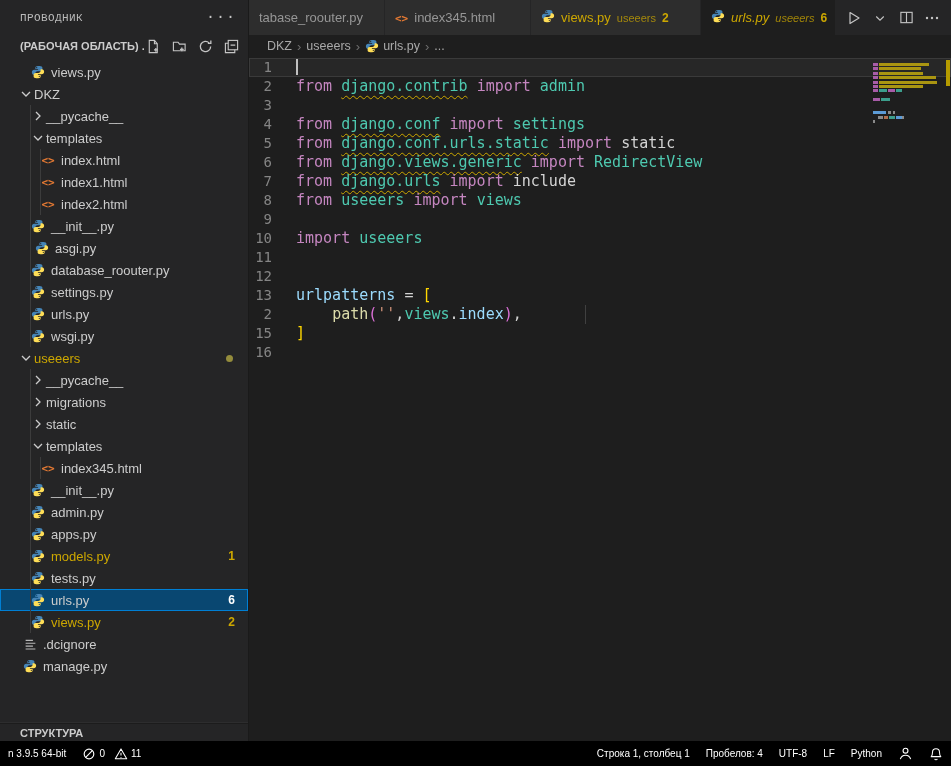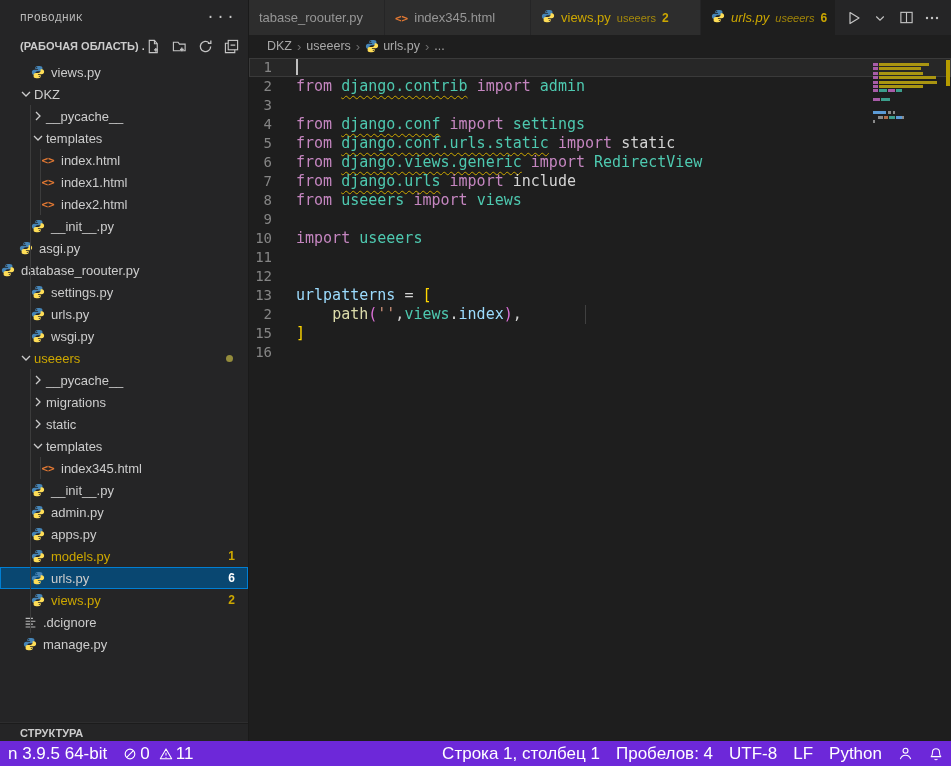--- a/index.html
+++ b/index.html
@@ -66,21 +66,21 @@
   
   .minimap { position:absolute; top:1px; right:8px; width:70px; }
   .mm-row { height:4.4px; display:flex; align-items:center; }
   .mm-seg { height:3px; }
   .mm-y{background:#aa9511} .mm-p{background:#a85ca8} .mm-t{background:#3c9e8c}
   .mm-b{background:#5c9bd6} .mm-g{background:#8a8a8a} .mm-o{background:#b07050} .mm-gap{background:transparent}
   .overview-ruler { position:absolute; top:0; right:0; width:8px; height:100%; }
   .ov-mark { position:absolute; right:1px; width:4px; background:#b59b00; }
 
   
-  #statusbar { height:25px; background:#6d28d9; display:flex; align-items:center; justify-content:space-between; color:#ffffff; font-size:17px; }
+  #statusbar { height:25px; background:#000000; display:flex; align-items:center; justify-content:space-between; color:#ffffff; font-size:10px; }
   .sb-group { display:flex; align-items:center; height:100%; }
   .status-item { display:flex; align-items:center; gap:4px; padding:0 8px; height:100%; cursor:pointer; white-space:nowrap; }
   .status-item svg { display:block; }
   .problems { gap:3px; }
 </style>
 </head>
 <body>
 
 <div id="app">
   <div id="main">
@@ -174,30 +174,30 @@
           </div>
           <div class="row" style="padding-left: 30px;">
             <span class="ficon">
               <svg width="14" height="14" viewBox="0 0 16 16">
                 <path fill="#4584b6" d="M7.9 1C6 1 5 1.8 5 3v1.7h3.1v.6H3.6C2.1 5.3 1 6.4 1 8.2c0 1.8 1.1 3 2.6 3H5V9.4C5 8 6.2 7 7.7 7h3C11.9 7 13 6.2 13 5V3c0-1.2-1.2-2-3-2H7.9zM6.5 2.4a.7.7 0 1 1 0 1.4.7.7 0 0 1 0-1.4z"></path>
                 <path fill="#ffde57" d="M8.1 15c1.9 0 2.9-.8 2.9-2v-1.7H7.9v-.6h4.5c1.5 0 2.6-1.1 2.6-2.9 0-1.8-1.1-3-2.6-3H11v1.8C11 8 9.8 9 8.3 9h-3C4.1 9 3 9.8 3 11v2c0 1.2 1.2 2 3 2h2.1zm1.4-1.4a.7.7 0 1 1 0-1.4.7.7 0 0 1 0 1.4z"></path>
               </svg>
             </span>
             <span class="lbl">__init__.py</span>
           </div>
-          <div class="row" style="padding-left: 18px;">
+          <div class="row" style="padding-left: 34px;">
             <span class="ficon">
               <svg width="14" height="14" viewBox="0 0 16 16">
                 <path fill="#4584b6" d="M7.9 1C6 1 5 1.8 5 3v1.7h3.1v.6H3.6C2.1 5.3 1 6.4 1 8.2c0 1.8 1.1 3 2.6 3H5V9.4C5 8 6.2 7 7.7 7h3C11.9 7 13 6.2 13 5V3c0-1.2-1.2-2-3-2H7.9zM6.5 2.4a.7.7 0 1 1 0 1.4.7.7 0 0 1 0-1.4z"></path>
                 <path fill="#ffde57" d="M8.1 15c1.9 0 2.9-.8 2.9-2v-1.7H7.9v-.6h4.5c1.5 0 2.6-1.1 2.6-2.9 0-1.8-1.1-3-2.6-3H11v1.8C11 8 9.8 9 8.3 9h-3C4.1 9 3 9.8 3 11v2c0 1.2 1.2 2 3 2h2.1zm1.4-1.4a.7.7 0 1 1 0-1.4.7.7 0 0 1 0 1.4z"></path>
               </svg>
             </span>
             <span class="lbl">asgi.py</span>
           </div>
-          <div class="row" style="">
+          <div class="row" style="padding-left: 30px;">
             <span class="ficon">
               <svg width="14" height="14" viewBox="0 0 16 16">
                 <path fill="#4584b6" d="M7.9 1C6 1 5 1.8 5 3v1.7h3.1v.6H3.6C2.1 5.3 1 6.4 1 8.2c0 1.8 1.1 3 2.6 3H5V9.4C5 8 6.2 7 7.7 7h3C11.9 7 13 6.2 13 5V3c0-1.2-1.2-2-3-2H7.9zM6.5 2.4a.7.7 0 1 1 0 1.4.7.7 0 0 1 0-1.4z"></path>
                 <path fill="#ffde57" d="M8.1 15c1.9 0 2.9-.8 2.9-2v-1.7H7.9v-.6h4.5c1.5 0 2.6-1.1 2.6-2.9 0-1.8-1.1-3-2.6-3H11v1.8C11 8 9.8 9 8.3 9h-3C4.1 9 3 9.8 3 11v2c0 1.2 1.2 2 3 2h2.1zm1.4-1.4a.7.7 0 1 1 0-1.4.7.7 0 0 1 0 1.4z"></path>
               </svg>
             </span>
             <span class="lbl">database_roouter.py</span>
           </div>
           <div class="row" style="padding-left: 30px;">
             <span class="ficon">
@@ -302,20 +302,29 @@
           </div>
           <div class="row warning" style="padding-left: 30px;">
             <span class="ficon">
               <svg width="14" height="14" viewBox="0 0 16 16">
                 <path fill="#4584b6" d="M7.9 1C6 1 5 1.8 5 3v1.7h3.1v.6H3.6C2.1 5.3 1 6.4 1 8.2c0 1.8 1.1 3 2.6 3H5V9.4C5 8 6.2 7 7.7 7h3C11.9 7 13 6.2 13 5V3c0-1.2-1.2-2-3-2H7.9zM6.5 2.4a.7.7 0 1 1 0 1.4.7.7 0 0 1 0-1.4z"></path>
                 <path fill="#ffde57" d="M8.1 15c1.9 0 2.9-.8 2.9-2v-1.7H7.9v-.6h4.5c1.5 0 2.6-1.1 2.6-2.9 0-1.8-1.1-3-2.6-3H11v1.8C11 8 9.8 9 8.3 9h-3C4.1 9 3 9.8 3 11v2c0 1.2 1.2 2 3 2h2.1zm1.4-1.4a.7.7 0 1 1 0-1.4.7.7 0 0 1 0 1.4z"></path>
               </svg>
             </span>
             <span class="lbl">models.py</span>
             <span class="badge">1</span>
+          </div>
+          <div class="row" style="padding-left: 30px;">
+            <span class="ficon">
+              <svg width="14" height="14" viewBox="0 0 16 16">
+                <path fill="#4584b6" d="M7.9 1C6 1 5 1.8 5 3v1.7h3.1v.6H3.6C2.1 5.3 1 6.4 1 8.2c0 1.8 1.1 3 2.6 3H5V9.4C5 8 6.2 7 7.7 7h3C11.9 7 13 6.2 13 5V3c0-1.2-1.2-2-3-2H7.9zM6.5 2.4a.7.7 0 1 1 0 1.4.7.7 0 0 1 0-1.4z"></path>
+                <path fill="#ffde57" d="M8.1 15c1.9 0 2.9-.8 2.9-2v-1.7H7.9v-.6h4.5c1.5 0 2.6-1.1 2.6-2.9 0-1.8-1.1-3-2.6-3H11v1.8C11 8 9.8 9 8.3 9h-3C4.1 9 3 9.8 3 11v2c0 1.2 1.2 2 3 2h2.1zm1.4-1.4a.7.7 0 1 1 0-1.4.7.7 0 0 1 0 1.4z"></path>
+              </svg>
+            </span>
+            <span class="lbl">tests.py</span>
           </div>
           <div class="row selected" style="padding-left: 30px;">
             <span class="ficon">
               <svg width="14" height="14" viewBox="0 0 16 16">
                 <path fill="#4584b6" d="M7.9 1C6 1 5 1.8 5 3v1.7h3.1v.6H3.6C2.1 5.3 1 6.4 1 8.2c0 1.8 1.1 3 2.6 3H5V9.4C5 8 6.2 7 7.7 7h3C11.9 7 13 6.2 13 5V3c0-1.2-1.2-2-3-2H7.9zM6.5 2.4a.7.7 0 1 1 0 1.4.7.7 0 0 1 0-1.4z"></path>
                 <path fill="#ffde57" d="M8.1 15c1.9 0 2.9-.8 2.9-2v-1.7H7.9v-.6h4.5c1.5 0 2.6-1.1 2.6-2.9 0-1.8-1.1-3-2.6-3H11v1.8C11 8 9.8 9 8.3 9h-3C4.1 9 3 9.8 3 11v2c0 1.2 1.2 2 3 2h2.1zm1.4-1.4a.7.7 0 1 1 0-1.4.7.7 0 0 1 0 1.4z"></path>
               </svg>
             </span>
             <span class="lbl">urls.py</span>
             <span class="badge">6</span>

